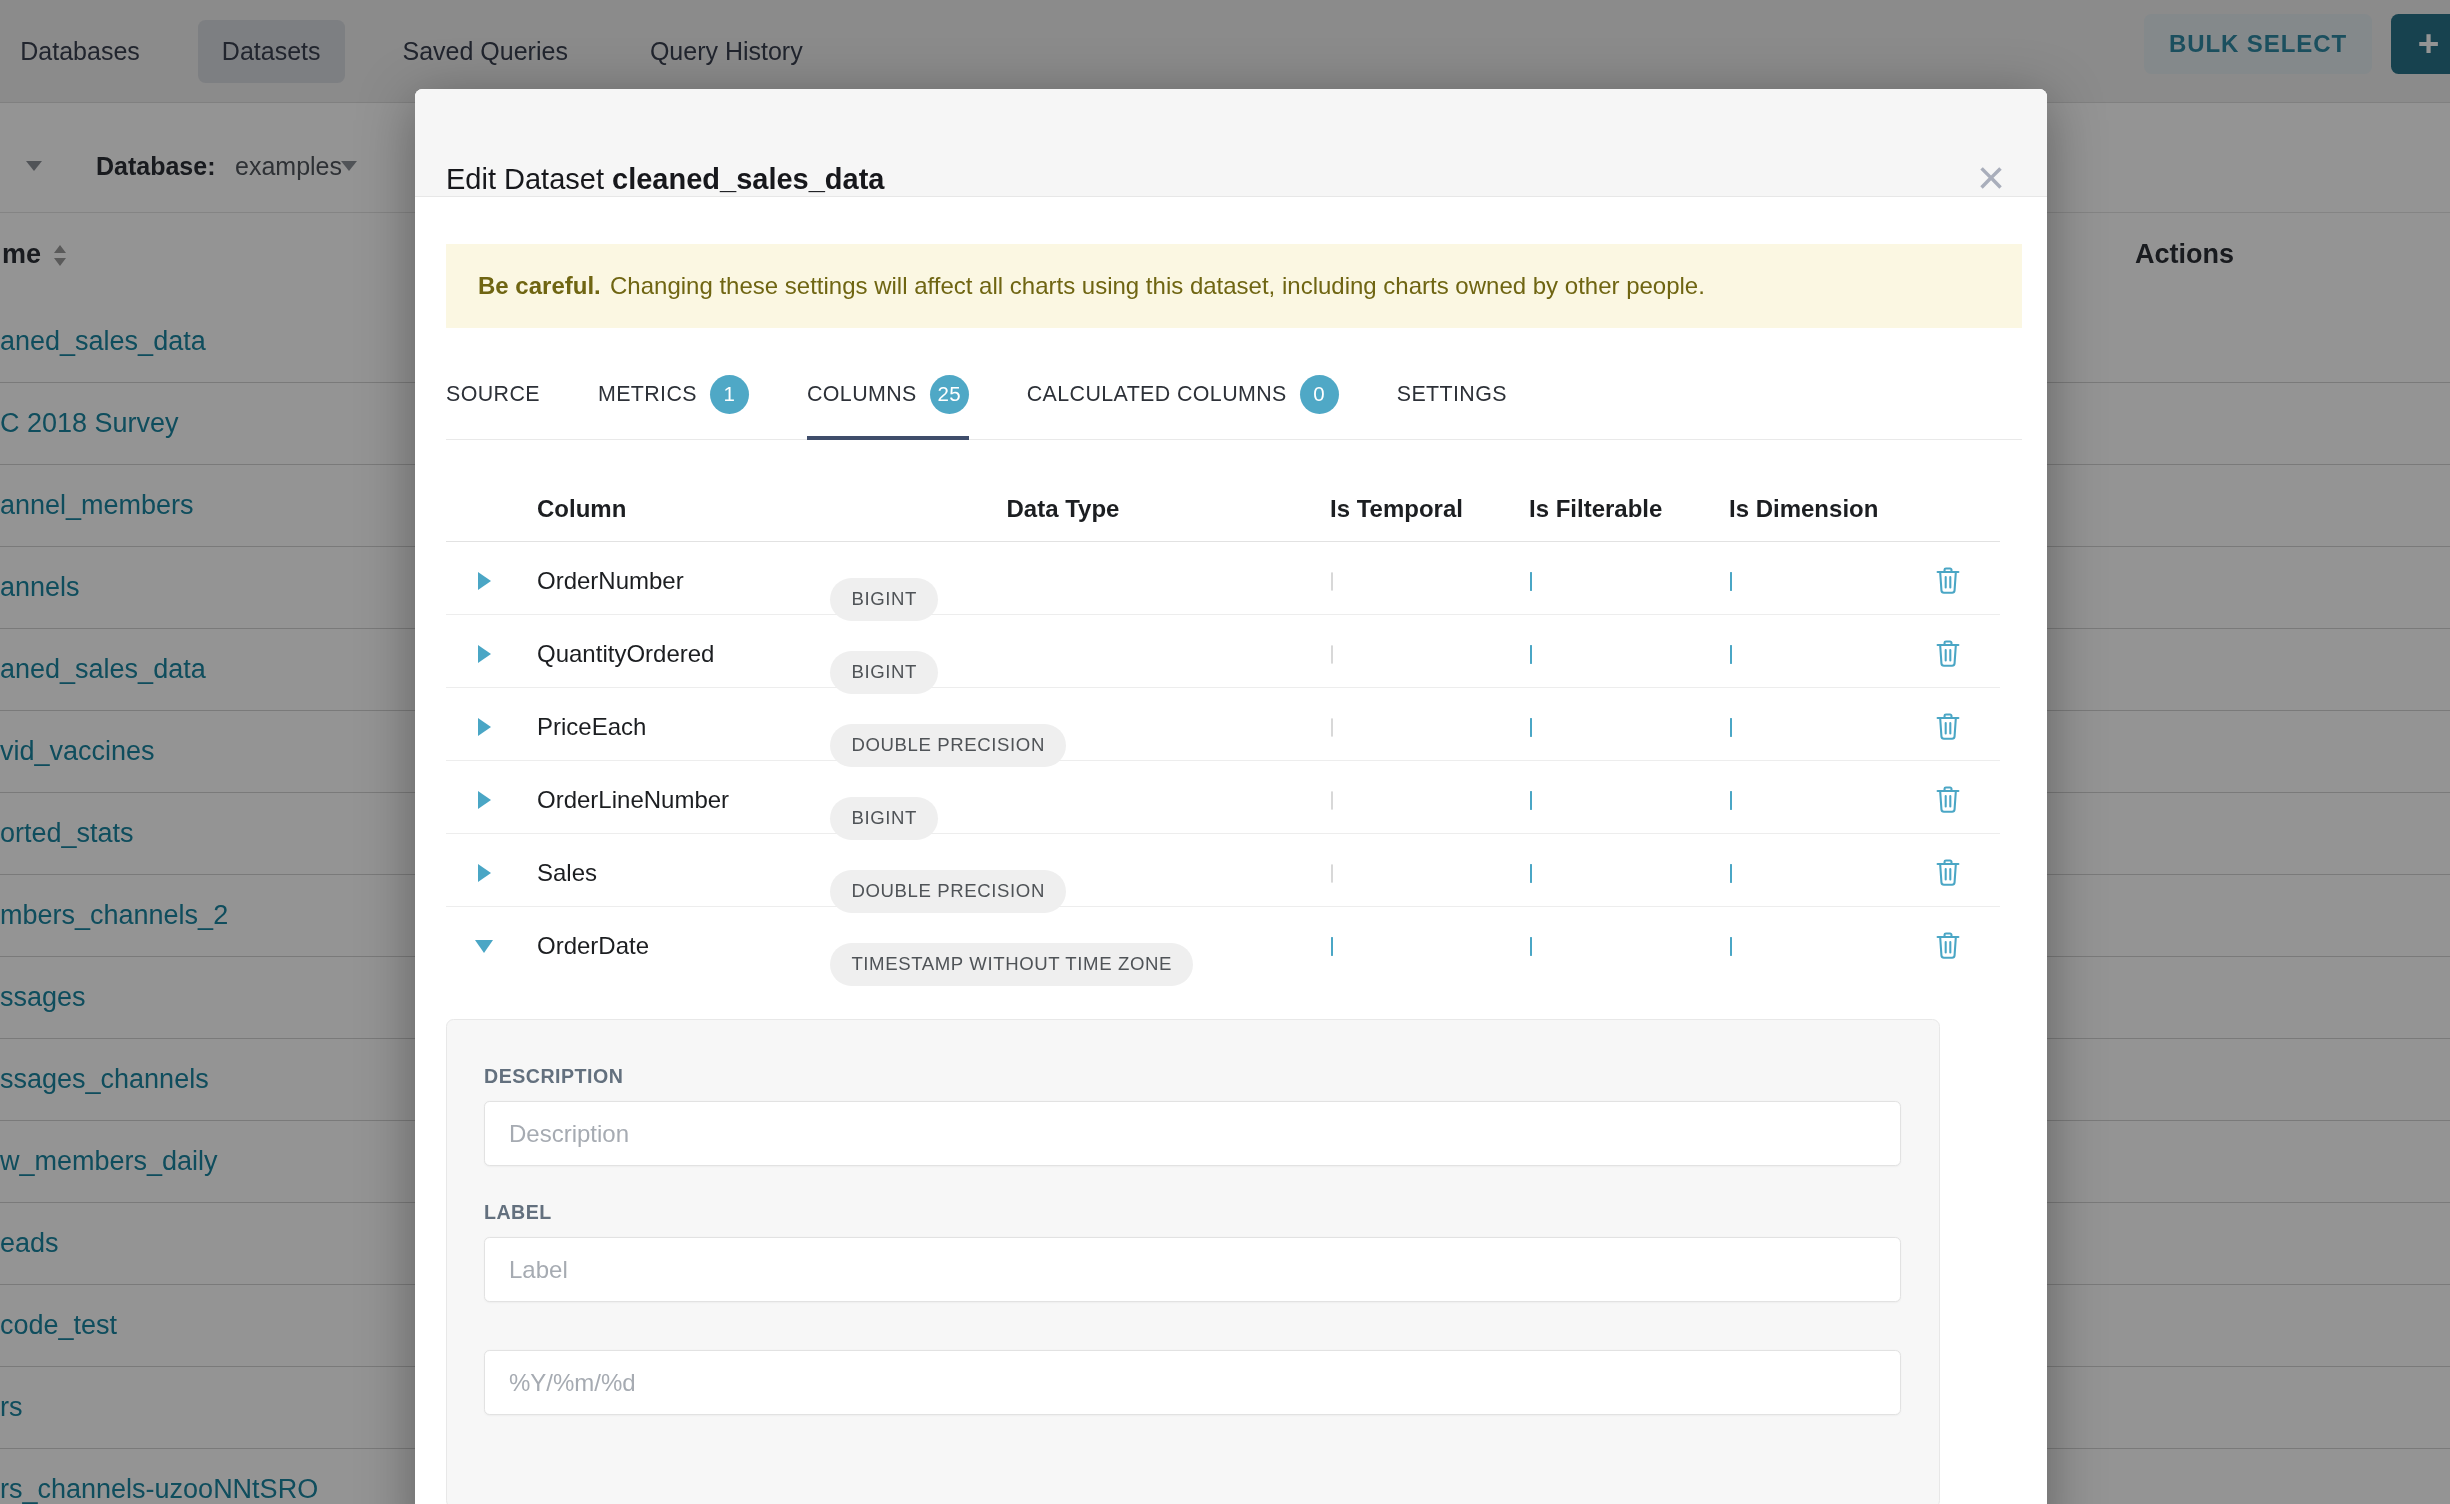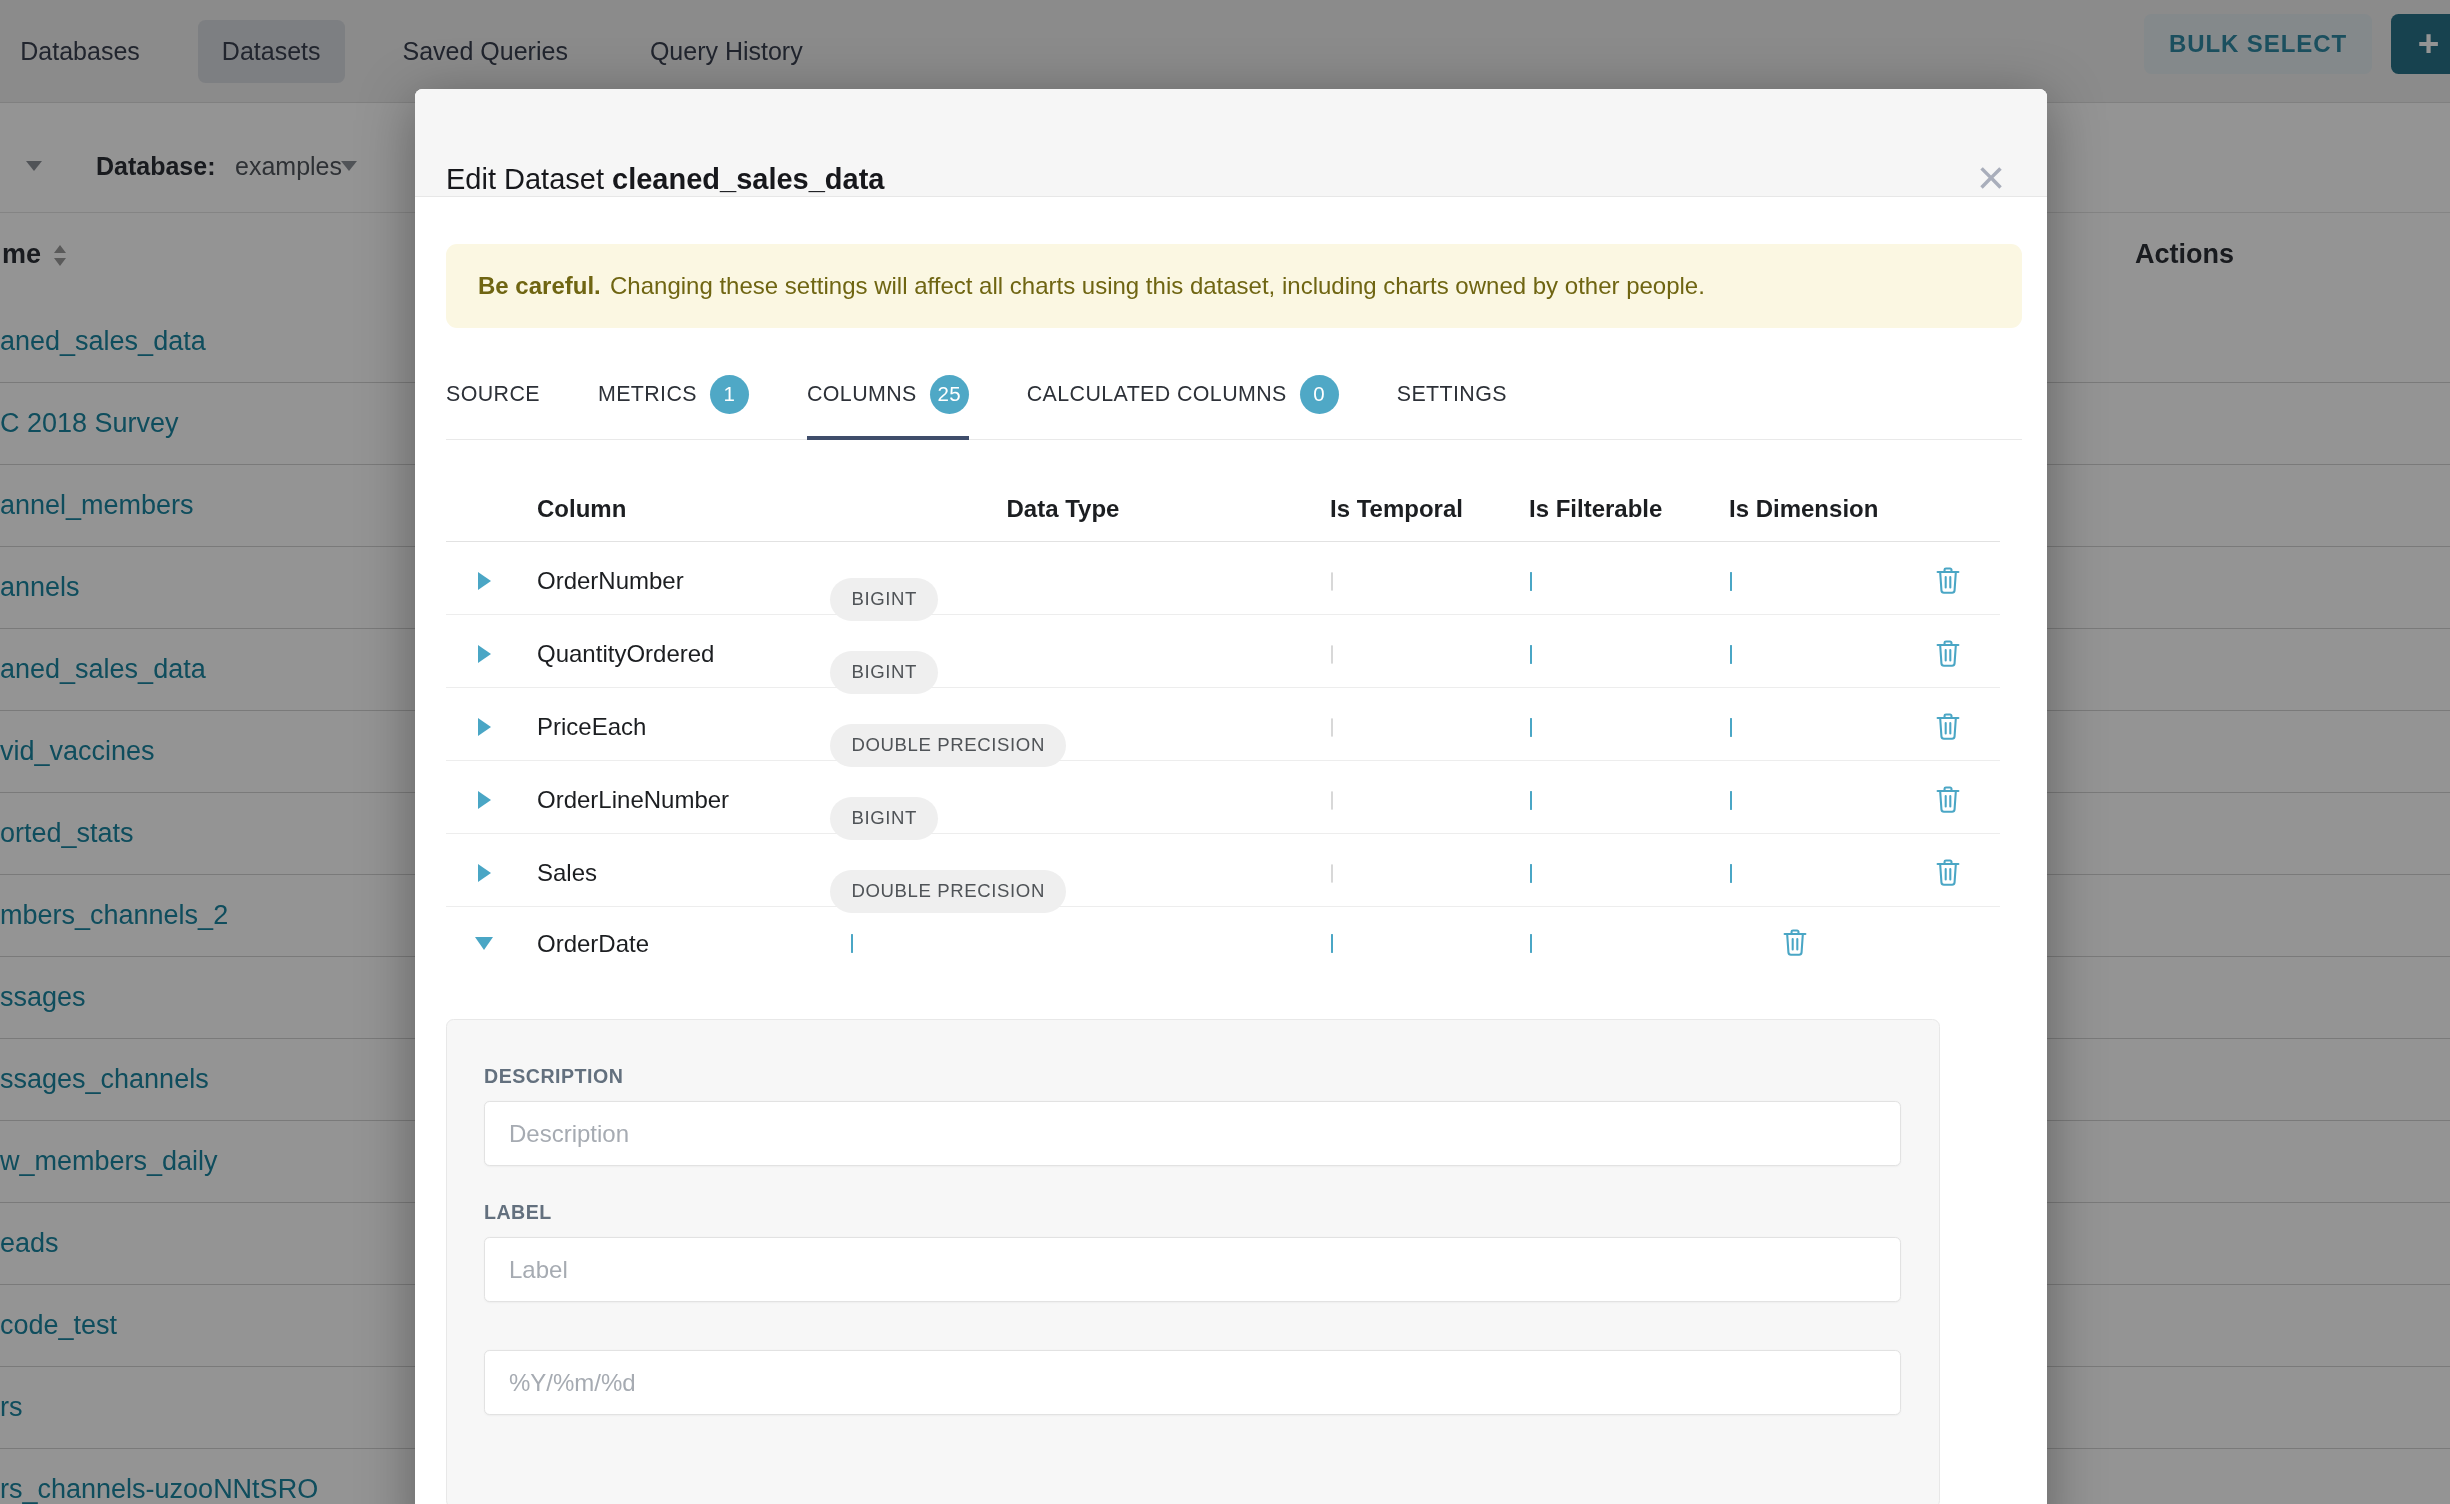--- a/index.html
+++ b/index.html
@@ -74,21 +74,21 @@
   }
   .modal-title { font-size:29px; color:#17181c; }
   .modal-title b { font-weight:bold; }
   .modal-close {
     margin-left:auto; background:none; border:none; cursor:pointer;
     color:#a9aebb; font-size:48px; font-weight:300; line-height:37px; font-family:inherit;
   }
   .modal-body { padding:47px 31px 0 31px; }
 
   .warning {
-    background:#fbf7e2; border-radius:11px; height:84px; width:1576px;
+    background:#fbf7e2; border-radius:0; height:84px; width:1576px;
     display:flex; align-items:center; padding:0 32px;
     font-size:24px; color:#6f6512;
   }
   .warning b { margin-right:9.3px; }
 
   .tabs { display:flex; gap:58px; margin-top:26px; border-bottom:0.9px solid #e9e9e9; width:1576px; }
   .tab {
     display:flex; align-items:center; gap:13px; padding:20.5px 0 22.4px 0;
     font-size:21.4px; letter-spacing:0.4px; color:#2d3138; cursor:pointer;
     border-bottom:4.7px solid transparent; margin-bottom:-0.9px;
@@ -384,20 +384,21 @@
                   <path d="M14 10.5v9"></path>
                 </svg></button>
             </span>
         </div>
 
         <div class="cols-grid col-row">
           <span class="caret-cell">
               <span class="row-caret down"></span>
             </span>
           <span class="col-name">OrderDate</span>
+          <span class="pill-cell"><span class="type-pill">TIMESTAMP WITHOUT TIME ZONE</span></span>
           <span><span class="cb temporal checked"></span></span>
           <span><span class="cb filterable checked"></span></span>
           <span><span class="cb dimension checked"></span></span>
           <span class="trash-cell">
               <button class="trash-btn"><svg width="28" height="30" viewBox="0 0 24 26" fill="none" stroke="#4aa6c5" stroke-width="1.8" stroke-linecap="round">
                   <path d="M3 6h18"></path>
                   <path d="M9 6V4.2A1.2 1.2 0 0 1 10.2 3h3.6A1.2 1.2 0 0 1 15 4.2V6"></path>
                   <path d="M5.2 6l1.1 16a2.2 2.2 0 0 0 2.2 2h7a2.2 2.2 0 0 0 2.2-2l1.1-16"></path>
                   <path d="M10 10.5v9"></path>
                   <path d="M14 10.5v9"></path>

